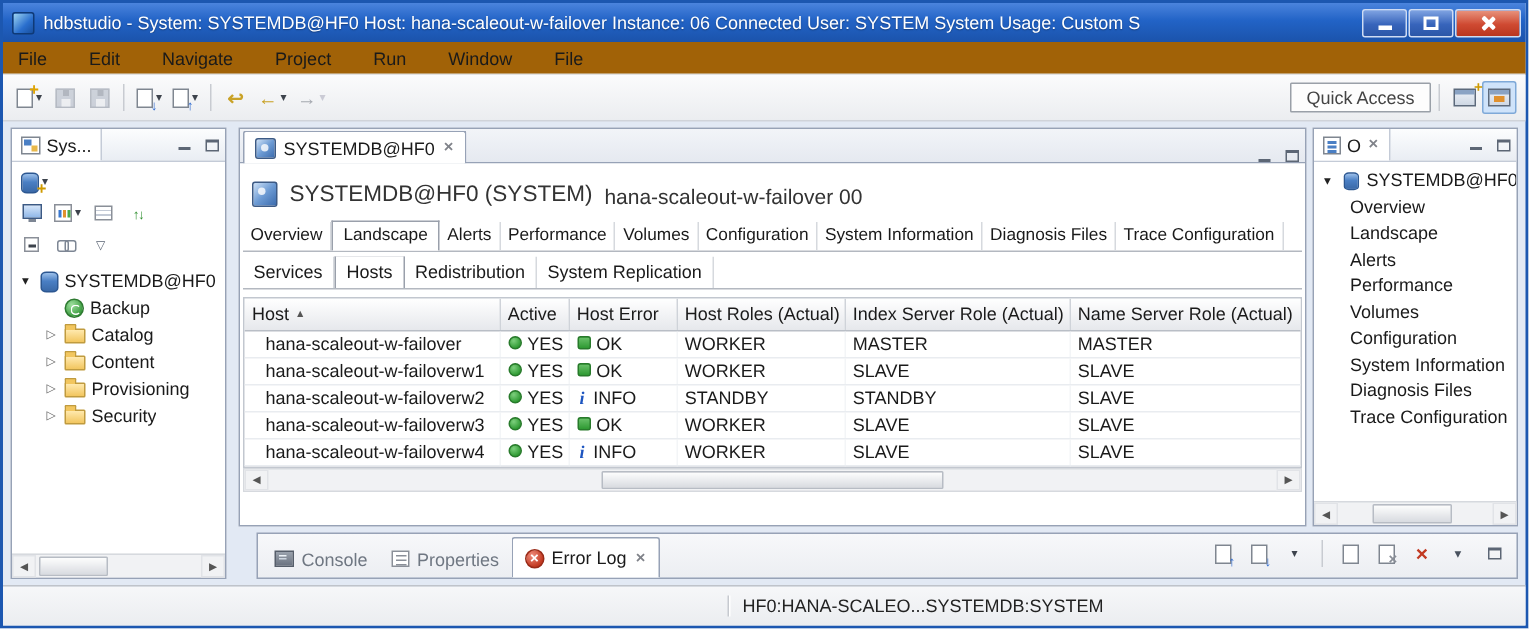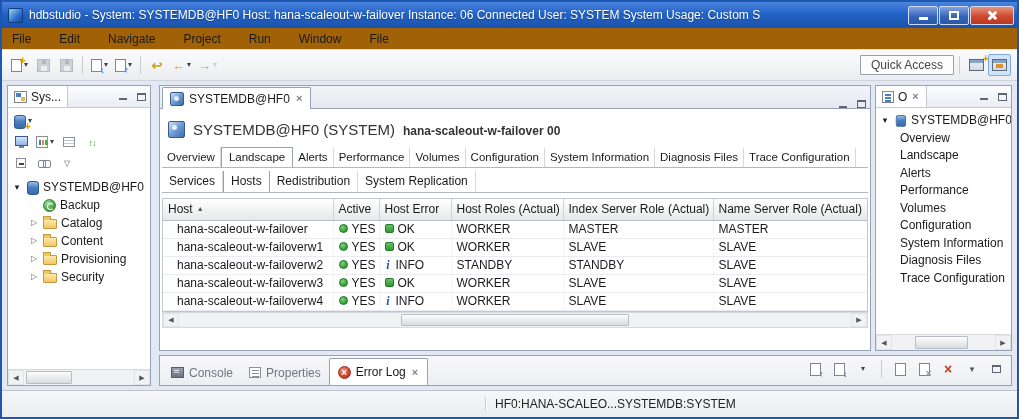--- a/index.html
+++ b/index.html
@@ -108,21 +108,21 @@
 
   
   .editor-tabbar{flex:0 0 23px;display:flex;align-items:flex-end;background:linear-gradient(#f2f4f8,#e5e9f0);border-bottom:1px solid #97a2b6;padding:0 0 0 2px;}
   .editor-tab{display:flex;align-items:center;gap:5px;height:22px;padding:0 7px;background:#fff;border:1px solid #97a2b6;border-bottom:none;border-radius:2px 2px 0 0;margin-bottom:-1px;position:relative;z-index:2;}
   .admin-editor-icon{width:17px;height:17px;border-radius:2px;border:1px solid #3c5a85;background:linear-gradient(135deg,#cfe2f7,#6d9bd4 50%,#3c6cae);position:relative;flex:0 0 auto;}
   .admin-editor-icon::after{content:"";position:absolute;left:3px;top:3px;width:5px;height:5px;border-radius:50%;background:#fff;opacity:.8;}
   .admin-editor-icon.sm{width:14px;height:14px;}
   .editor-body{flex:1 1 auto;background:#fff;display:flex;flex-direction:column;min-height:0;}
   .editor-header{flex:0 0 34px;display:flex;align-items:center;gap:8px;padding:6px 8px 0 8px;white-space:nowrap;overflow:hidden;}
   .editor-title{font-size:15px;color:#333;}
-  .editor-subtitle{font-size:12px;color:#333;margin-top:4px;font-weight:bold;}
+  .editor-subtitle{font-size:14px;color:#333;margin-top:4px;}
   .ftabs{flex:0 0 22px;display:flex;align-items:flex-end;border-bottom:1px solid #b3b8c0;margin:3px 2px 0 2px;white-space:nowrap;overflow:hidden;}
   .ftab{padding:3px 5px 4px 5px;border-right:1px solid #d6d9de;font-size:11.5px;}
   .ftab.active{background:#fff;border:1px solid #9aa0ab;border-bottom:1px solid #fff;margin-bottom:-1px;position:relative;z-index:1;padding:3px 7px 4px 7px;}
   .subtabs .ftab{font-size:12px;padding:3px 7px 4px 7px;}
   .table-frame{margin:5px 2px 0 2px;border:1px solid #c2c7cf;flex:0 0 auto;overflow:hidden;}
   table.hosts{border-collapse:collapse;table-layout:fixed;width:712px;}
   .hosts th{background:linear-gradient(#ffffff,#e6e8ec);border-right:1px solid #cfd3d9;border-bottom:1px solid #b9bec6;font-weight:normal;text-align:left;padding:3px 5px;height:21px;white-space:nowrap;overflow:hidden;}
   .hosts th:nth-child(1){width:170px;}
   .hosts th:nth-child(2){width:46px;}
   .hosts th:nth-child(3){width:72px;}
@@ -137,21 +137,21 @@
   .info-icon{color:#1d55c0;font-family:"Liberation Serif",serif;font-style:italic;font-weight:bold;font-size:12px;width:7px;display:inline-block;text-align:center;line-height:1;}
 
   
   .hscroll{flex:0 0 16px;display:flex;align-items:stretch;background:#f1f2f4;border:1px solid #d6d9de;margin:0 2px;}
   .systems-panel .hscroll,.outline-panel .hscroll{margin:0;border-left:none;border-right:none;border-bottom:none;}
   .sbtn{flex:0 0 16px;display:flex;align-items:center;justify-content:center;font-size:7px;color:#555;border:1px solid #e1e3e7;background:#f1f2f4;}
   .strack{flex:1;position:relative;}
   .sthumb{position:absolute;top:1px;bottom:1px;background:linear-gradient(#fdfdfd,#d8dbe0);border:1px solid #b7bcc4;border-radius:1px;}
 
   
-  .bottom-panel{flex:0 0 30px;background:linear-gradient(#f7f8fa,#eceef2);border:1px solid #97a2b6;display:flex;align-items:flex-end;padding:0 3px;}
+  .bottom-panel{flex:0 0 30px;background:linear-gradient(#f7f8fa,#eceef2);border:1px solid #97a2b6;display:flex;align-items:flex-end;padding:0 3px;margin-left:12px;}
   .btabs{display:flex;align-items:flex-end;height:29px;}
   .btab{display:flex;align-items:center;gap:5px;height:25px;padding:0 8px;color:#6f7782;}
   .btab.active{background:#fff;border:1px solid #97a2b6;border-bottom:none;border-radius:2px 2px 0 0;color:#1a1a1a;height:27px;}
   .console-icon{width:13px;height:11px;background:linear-gradient(#9aa2ad,#6b7380);border:1px solid #565e6a;position:relative;}
   .console-icon::before{content:"";position:absolute;left:2px;top:2px;width:5px;height:1px;background:#eef3f8;box-shadow:0 2px 0 #cdd6e0;}
   .properties-icon{width:12px;height:11px;background:#fff;border:1px solid #8a8f98;position:relative;}
   .properties-icon::before{content:"";position:absolute;left:2px;top:2px;width:7px;height:1px;background:#8a8f98;box-shadow:0 3px 0 #8a8f98,0 6px 0 #8a8f98;}
   .error-log-icon{width:13px;height:13px;border-radius:50%;background:radial-gradient(circle at 35% 30%,#ef8d7d,#c33a22 70%);border:1px solid #992a17;position:relative;}
   .error-log-icon::before{content:"×";position:absolute;left:0;right:0;top:-1px;text-align:center;color:#fff;font-weight:bold;font-size:10px;line-height:13px;}
   .blog-tools{margin-left:auto;display:flex;align-items:center;gap:4px;padding:0 2px 6px 0;}

